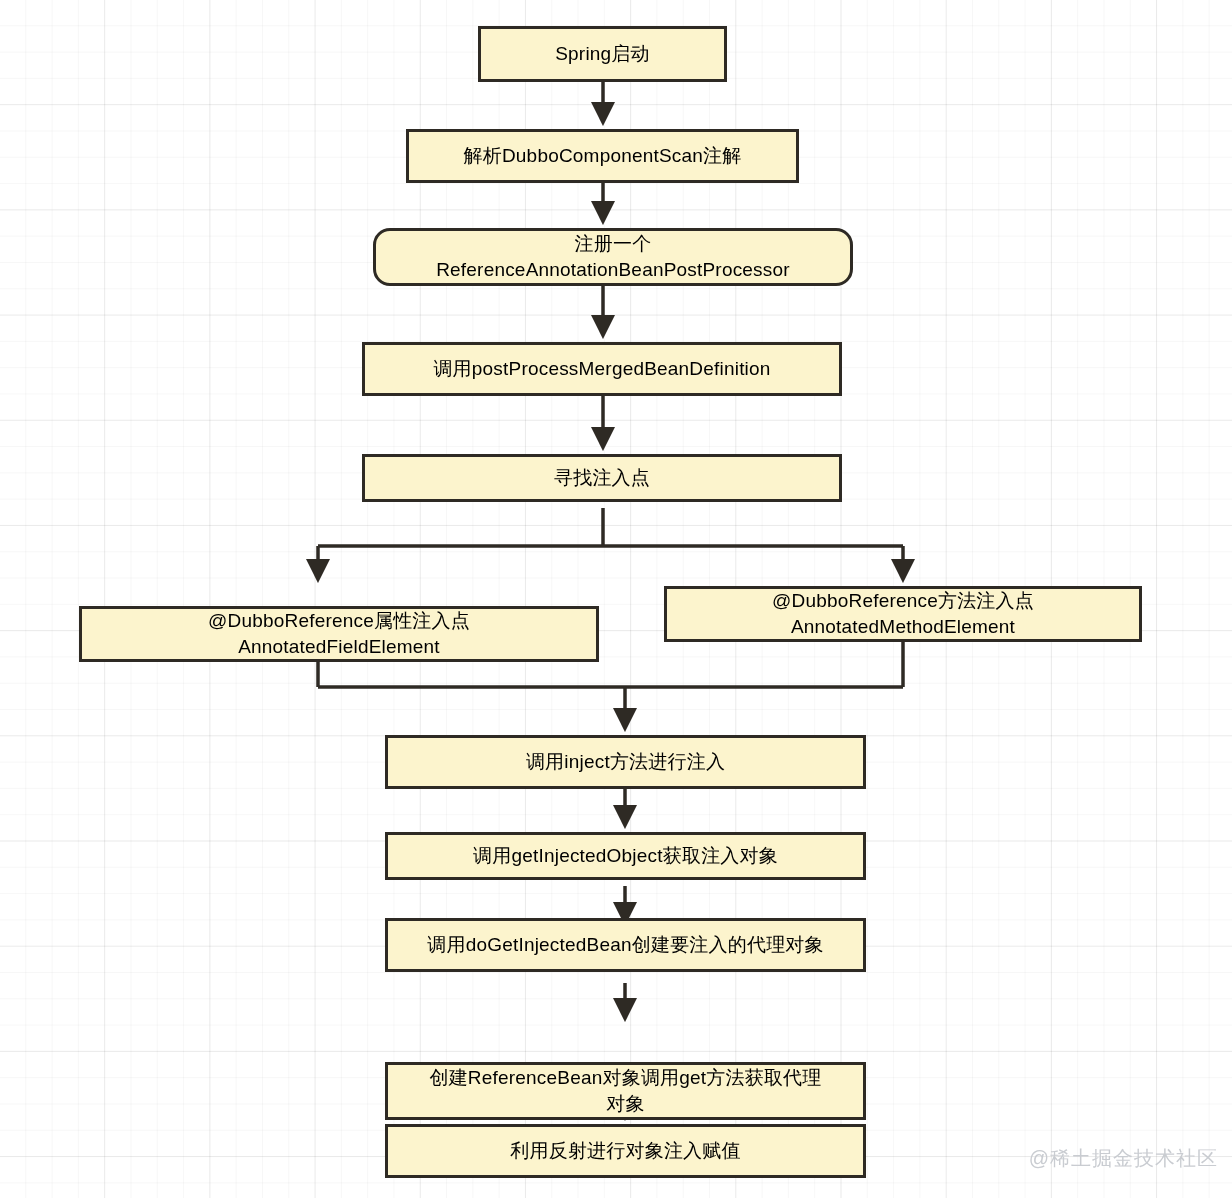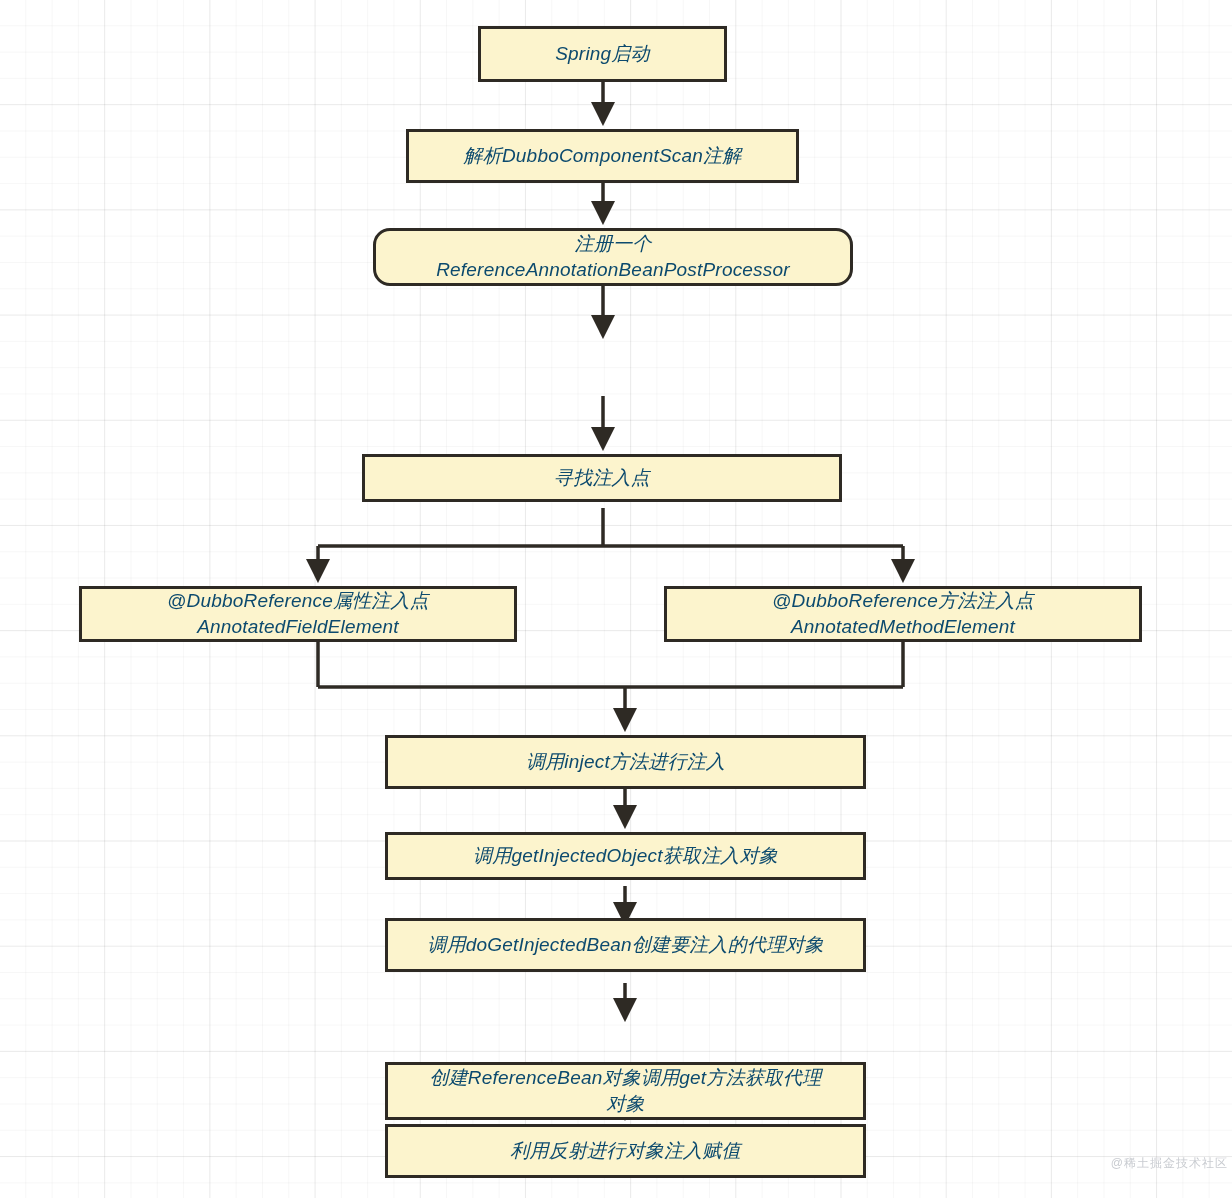--- a/index.html
+++ b/index.html
@@ -42,35 +42,34 @@
 
   .node {
     position: absolute;
     box-sizing: border-box;
     background: #fcf4cd;
     border: 3px solid #2e2a24;
     display: flex;
     align-items: center;
     justify-content: center;
     text-align: center;
-    color: #0c4a6e;
+    color: #000000;
     font-size: 19px;
     line-height: 1.35;
     letter-spacing: 0.2px;
     padding: 2px 6px;
     white-space: pre-line;
-    font-style: italic;
   }
 
   .watermark {
     position: absolute;
-    right: 4px;
+    right: 14px;
     bottom: 26px;
     color: #c9ccd1;
-    font-size: 12px;
+    font-size: 20px;
     letter-spacing: 1px;
     user-select: none;
     text-align: right;
   }
 </style>
 </head>
 <body>
 
 <div id="canvas">
 
@@ -113,22 +112,23 @@
       <path d="M 625 983 L 625 1018" marker-end="url(#arrow)"></path>
 
       <path d="M 625 1083 L 625 1117" marker-end="url(#arrow)"></path>
     </g>
   </svg>
 
   <div class="node" style="left: 478px; top: 26px; width: 249px; height: 56px;">Spring启动</div>
   <div class="node" style="left: 406px; top: 129px; width: 393px; height: 54px;">解析DubboComponentScan注解</div>
   <div class="node" style="left: 373px; top: 228px; width: 480px; height: 58px; border-radius: 17px;">注册一个
 ReferenceAnnotationBeanPostProcessor</div>
+  <div class="node" style="left: 362px; top: 342px; width: 480px; height: 54px;">调用postProcessMergedBeanDefinition</div>
   <div class="node" style="left: 362px; top: 454px; width: 480px; height: 48px;">寻找注入点</div>
-  <div class="node" style="left: 79px; top: 586px; width: 438px; height: 56px;">@DubboReference属性注入点
+  <div class="node" style="left: 79px; top: 606px; width: 520px; height: 56px;">@DubboReference属性注入点
 AnnotatedFieldElement</div>
   <div class="node" style="left: 664px; top: 586px; width: 478px; height: 56px;">@DubboReference方法注入点
 AnnotatedMethodElement</div>
   <div class="node" style="left: 385px; top: 735px; width: 481px; height: 54px;">调用inject方法进行注入</div>
   <div class="node" style="left: 385px; top: 832px; width: 481px; height: 48px;">调用getInjectedObject获取注入对象</div>
   <div class="node" style="left: 385px; top: 918px; width: 481px; height: 54px;">调用doGetInjectedBean创建要注入的代理对象</div>
   <div class="node" style="left: 385px; top: 1025px; width: 481px; height: 58px; margin-top: 37px;">创建ReferenceBean对象调用get方法获取代理
 对象</div>
   <div class="node" style="left: 385px; top: 1124px; width: 481px; height: 54px;">利用反射进行对象注入赋值</div>
 

